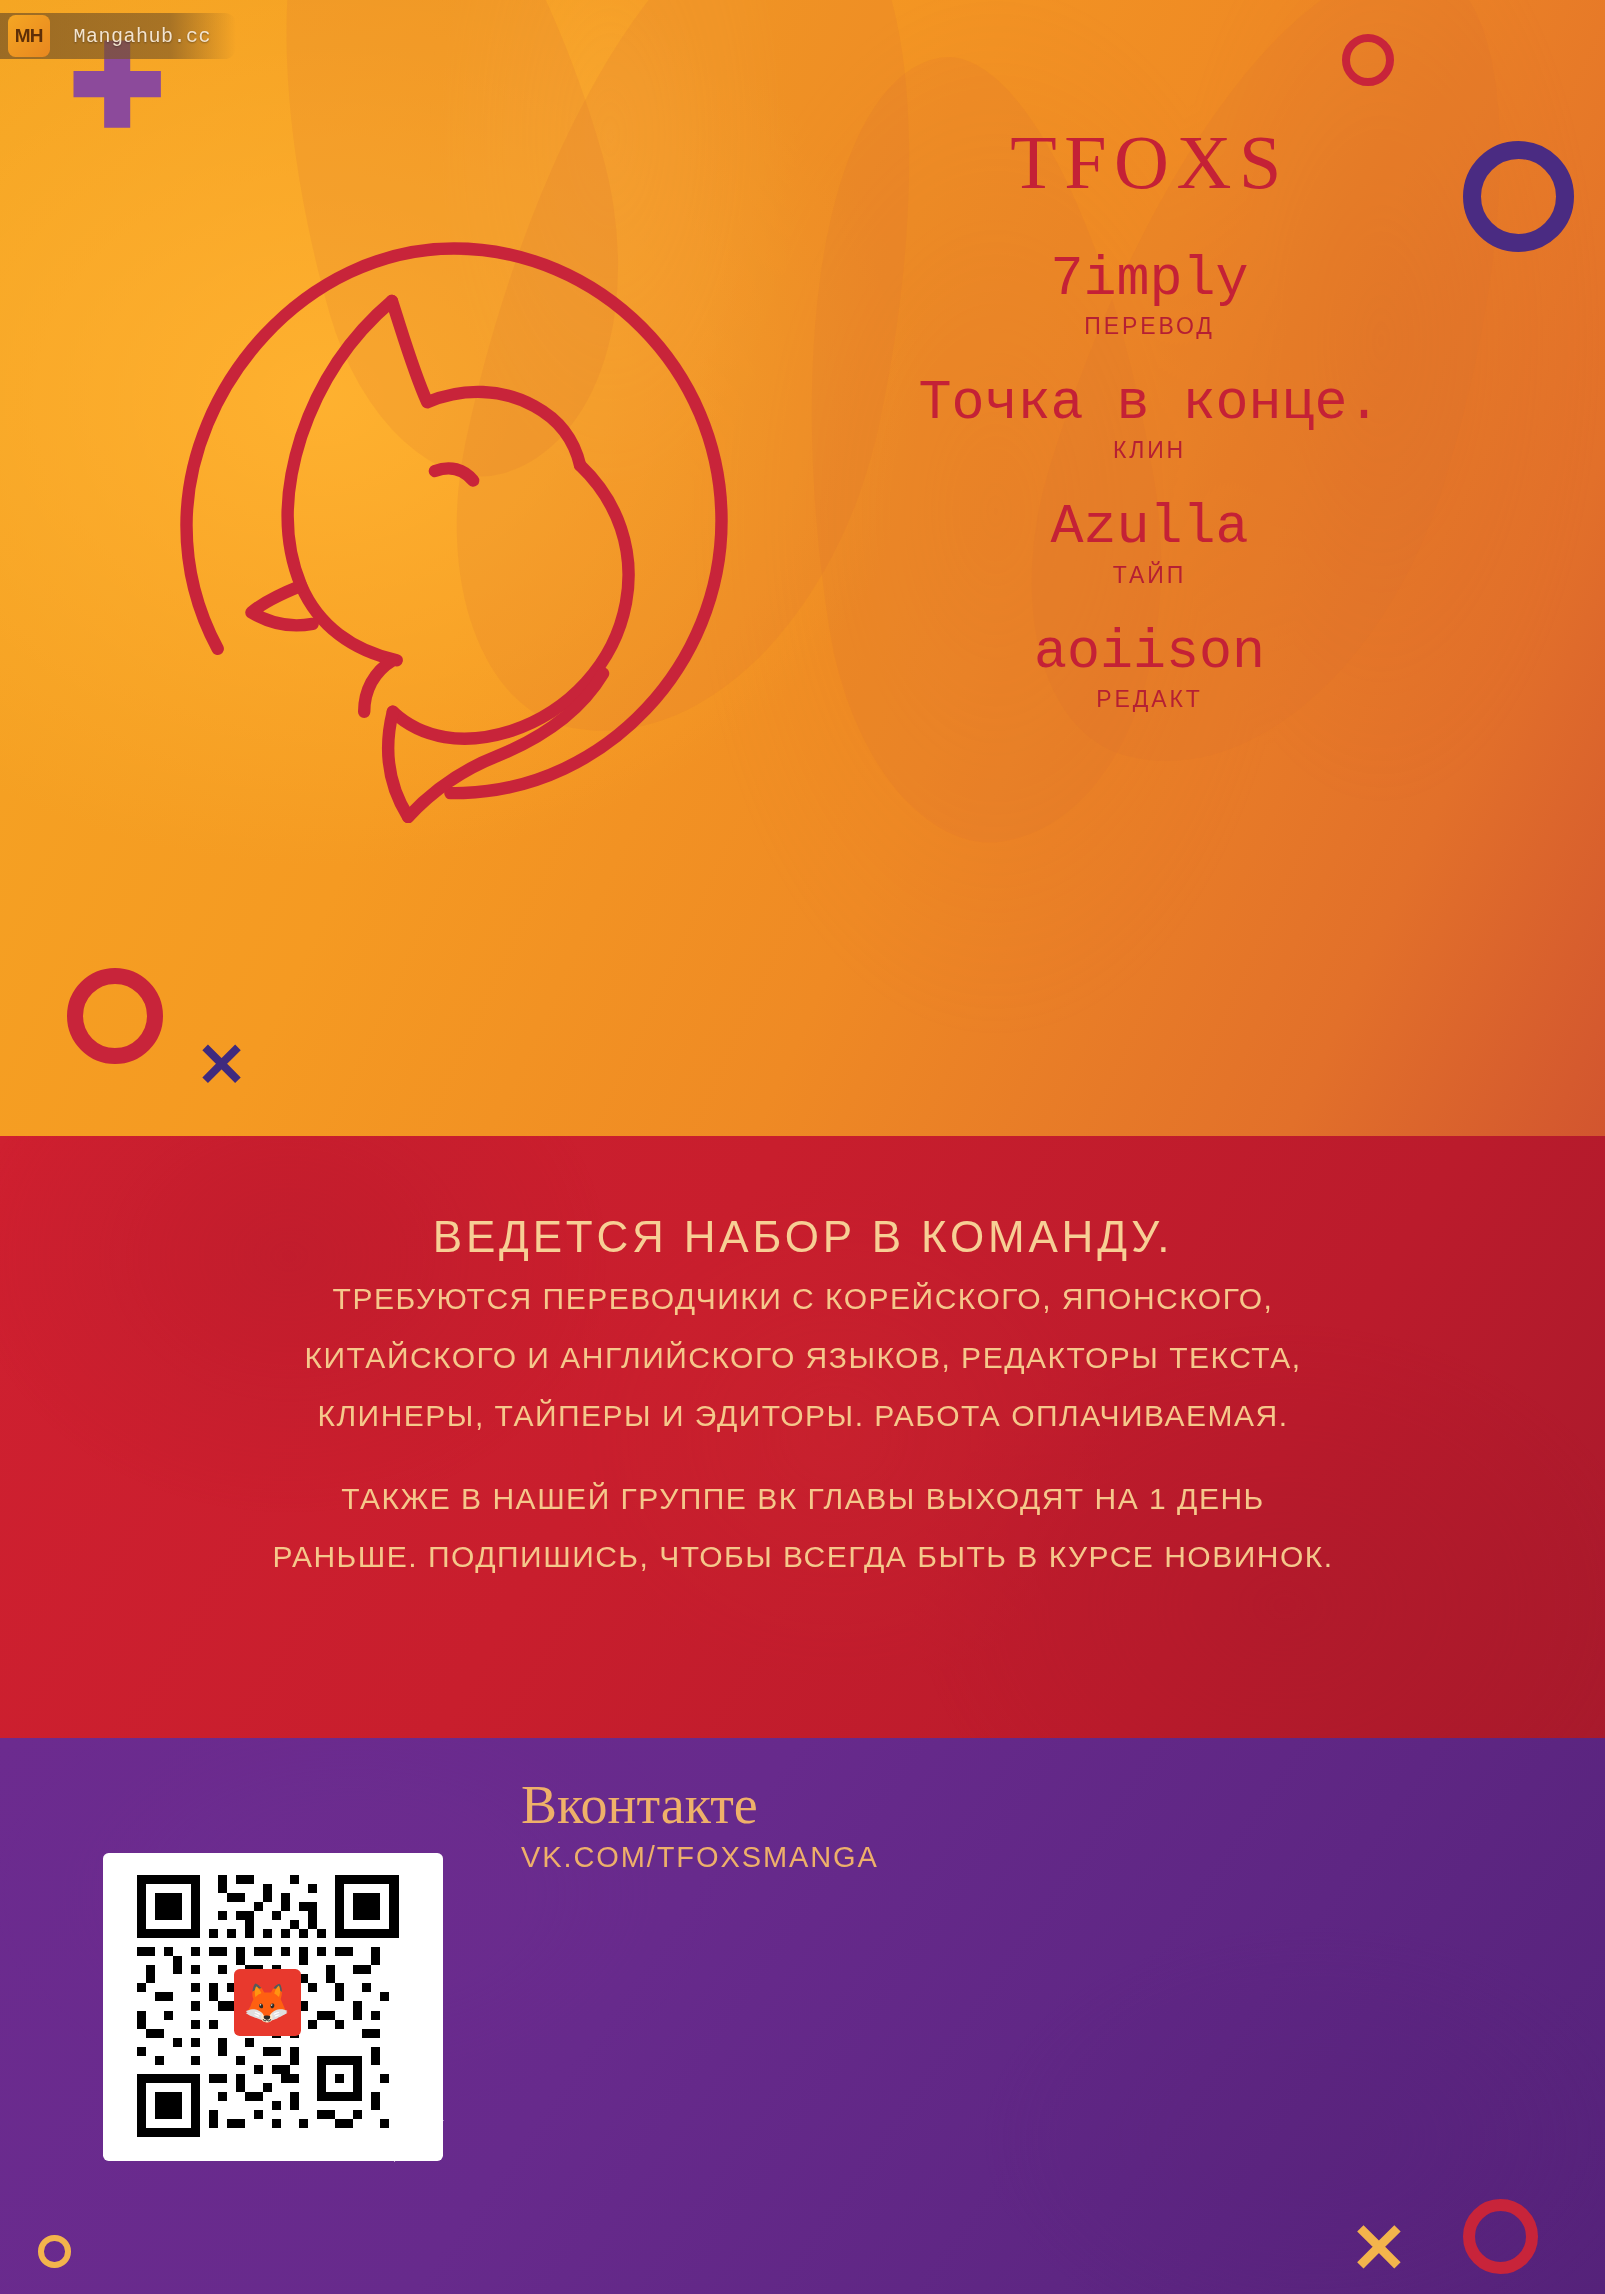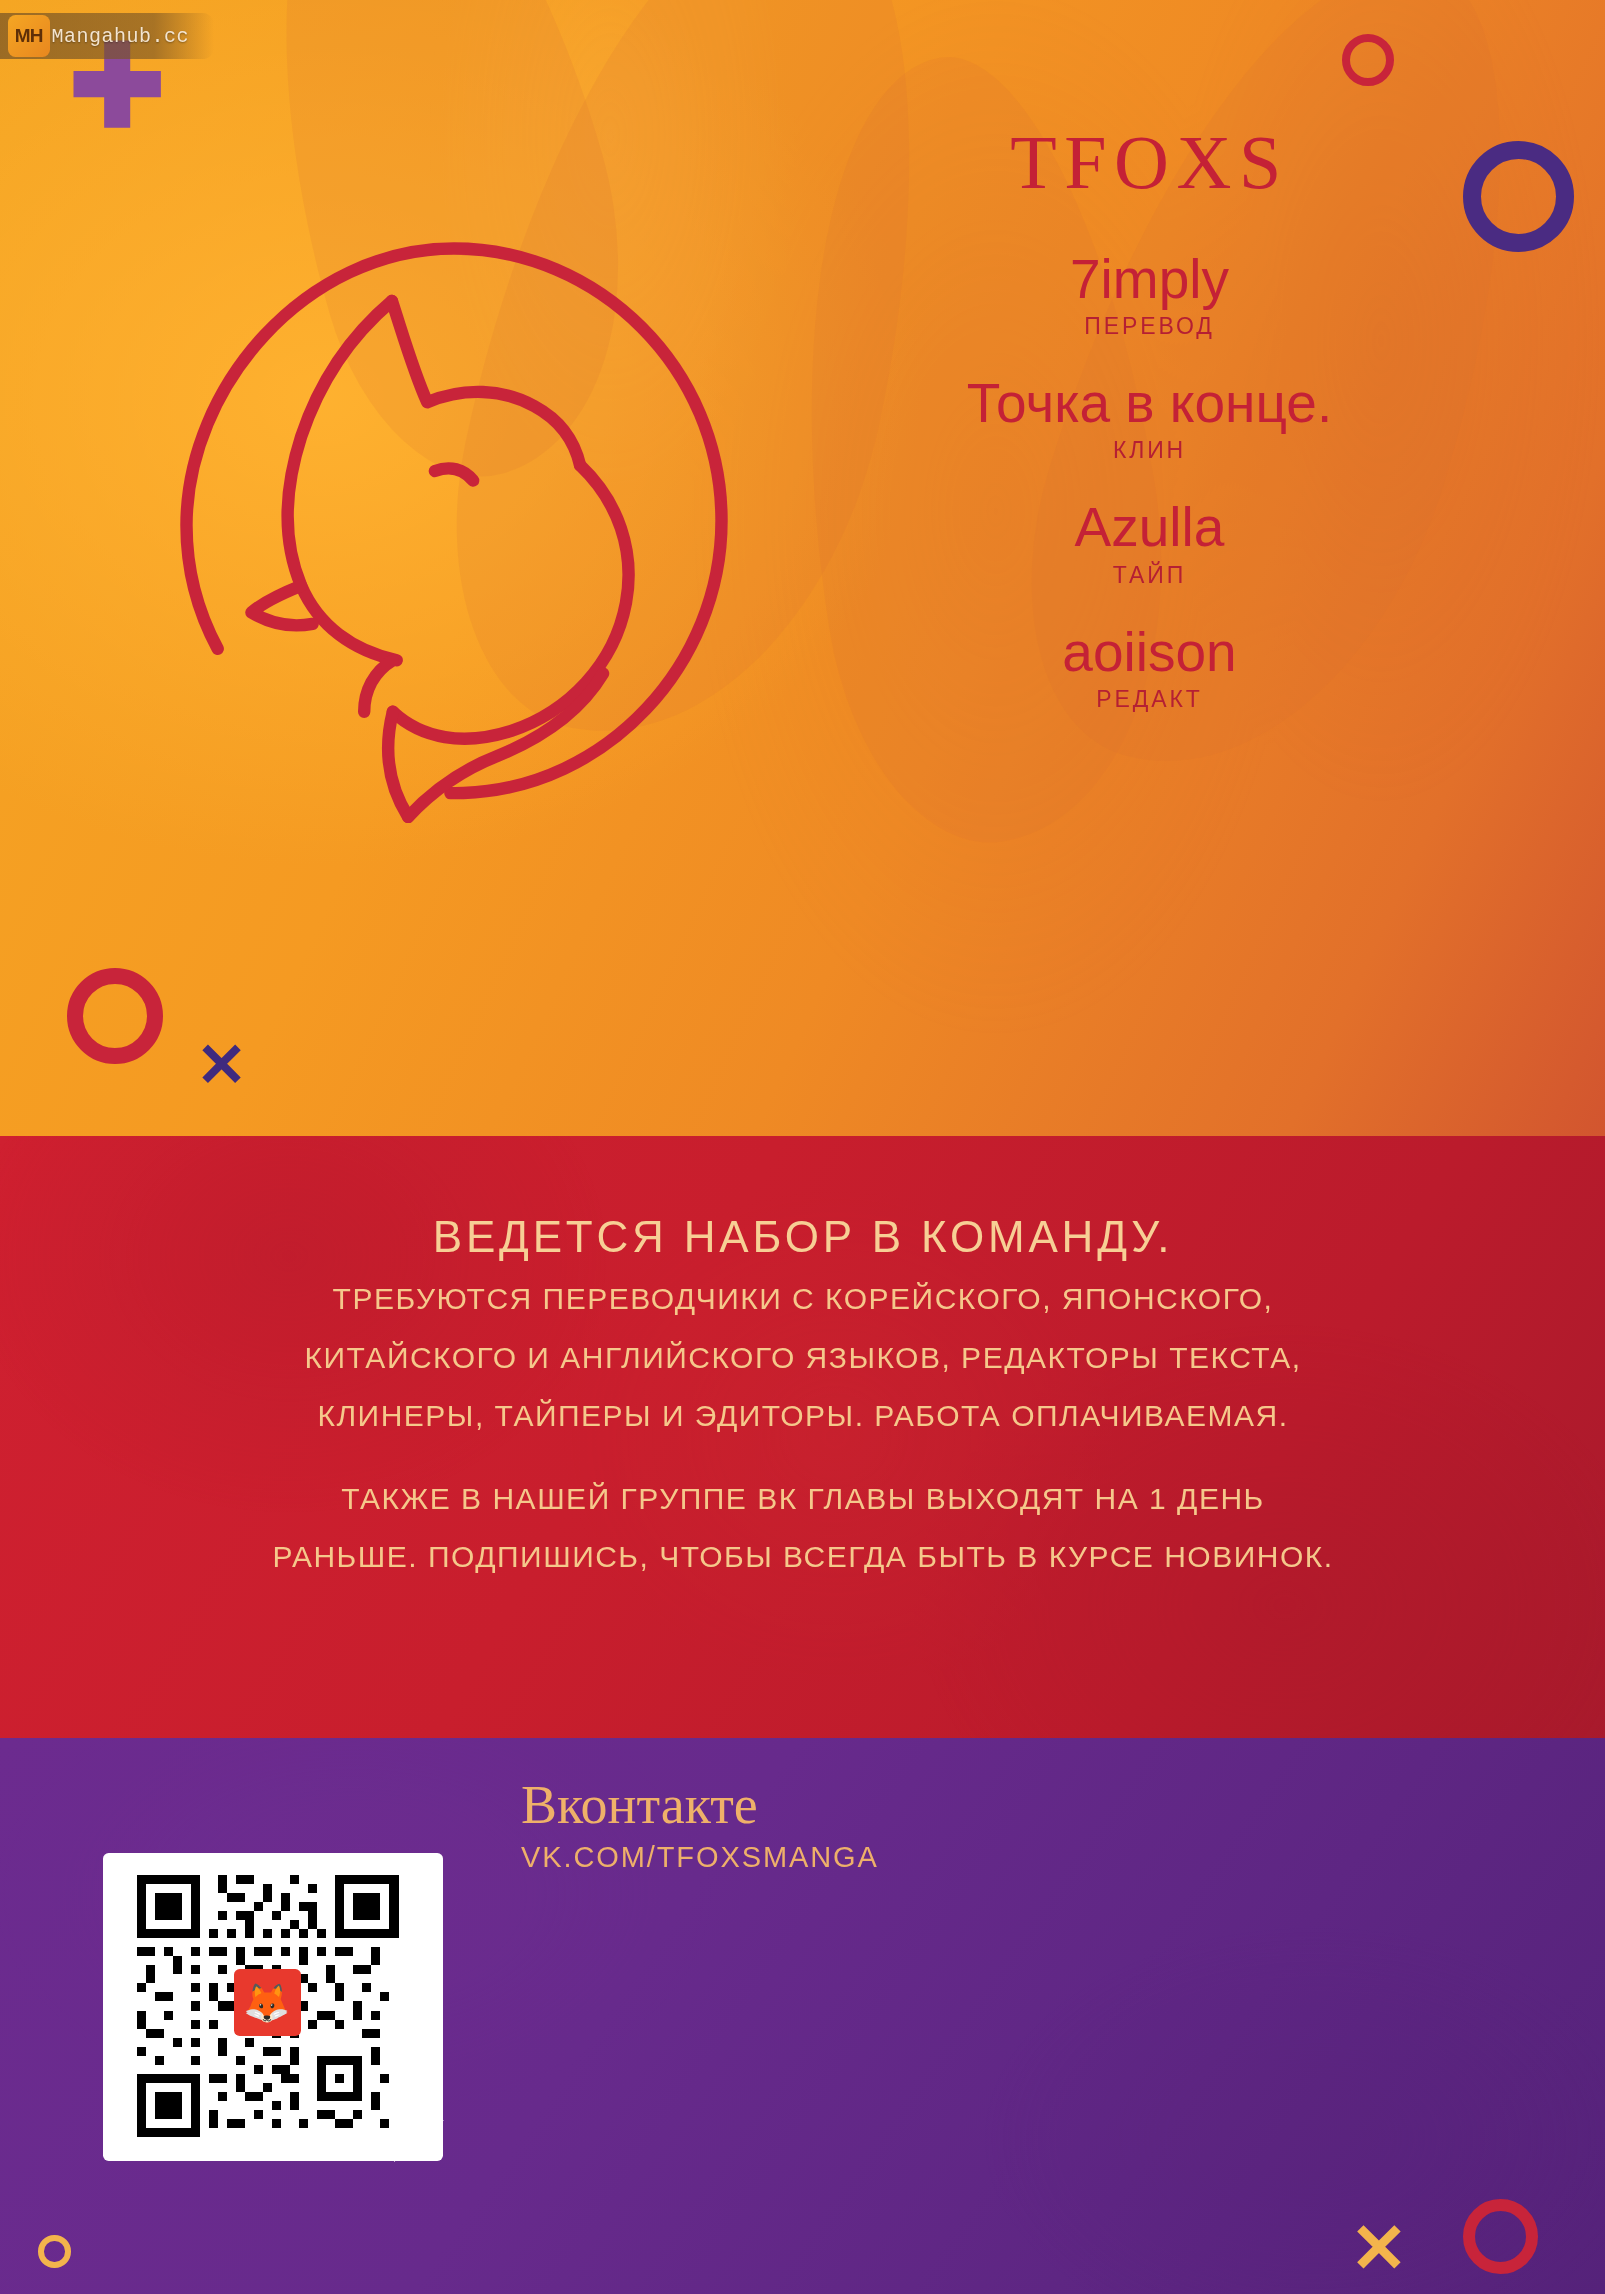--- a/index.html
+++ b/index.html
@@ -84,21 +84,21 @@
   }
 
   
   .watermark {
     position: absolute;
     left: 0; top: 13.4px;
     height: 46px;
     padding: 0 25px 0 0;
     display: flex;
     align-items: center;
-    gap: 2px;
+    gap: 24px;
     background: linear-gradient(90deg, rgba(120,84,36,0.72) 0%, rgba(120,84,36,0.62) 72%, rgba(120,84,36,0.0) 100%);
     border-radius: 0 11.5px 11.5px 0;
     z-index: 40;
   }
   .wm-badge {
     width: 42px; height: 42px;
     margin-left: 7.6px;
     border-radius: 7.6px;
     background: linear-gradient(135deg, #f5a623, #e8871f);
     color: #5e2f08;
@@ -154,21 +154,21 @@
   .brand {
     font-family: "Liberation Serif", serif;
     font-size: 76px;
     letter-spacing: 7.6px;
     color: #c42136;
     margin: 0 0 50px 0;
     line-height: 1;
   }
   .credit-row { margin-bottom: 34px; }
   .credit-name {
-    font-family: Liberation Sans, sans-serif;
+    font-family: Liberation Mono, monospace;
     font-size: 55px;
     line-height: 1.08;
     color: #c42136;
   }
   .credit-role {
     font-family: "Liberation Sans", sans-serif;
     font-size: 23px;
     letter-spacing: 2.9px;
     color: #b51f33;
     margin-top: 3.8px;

